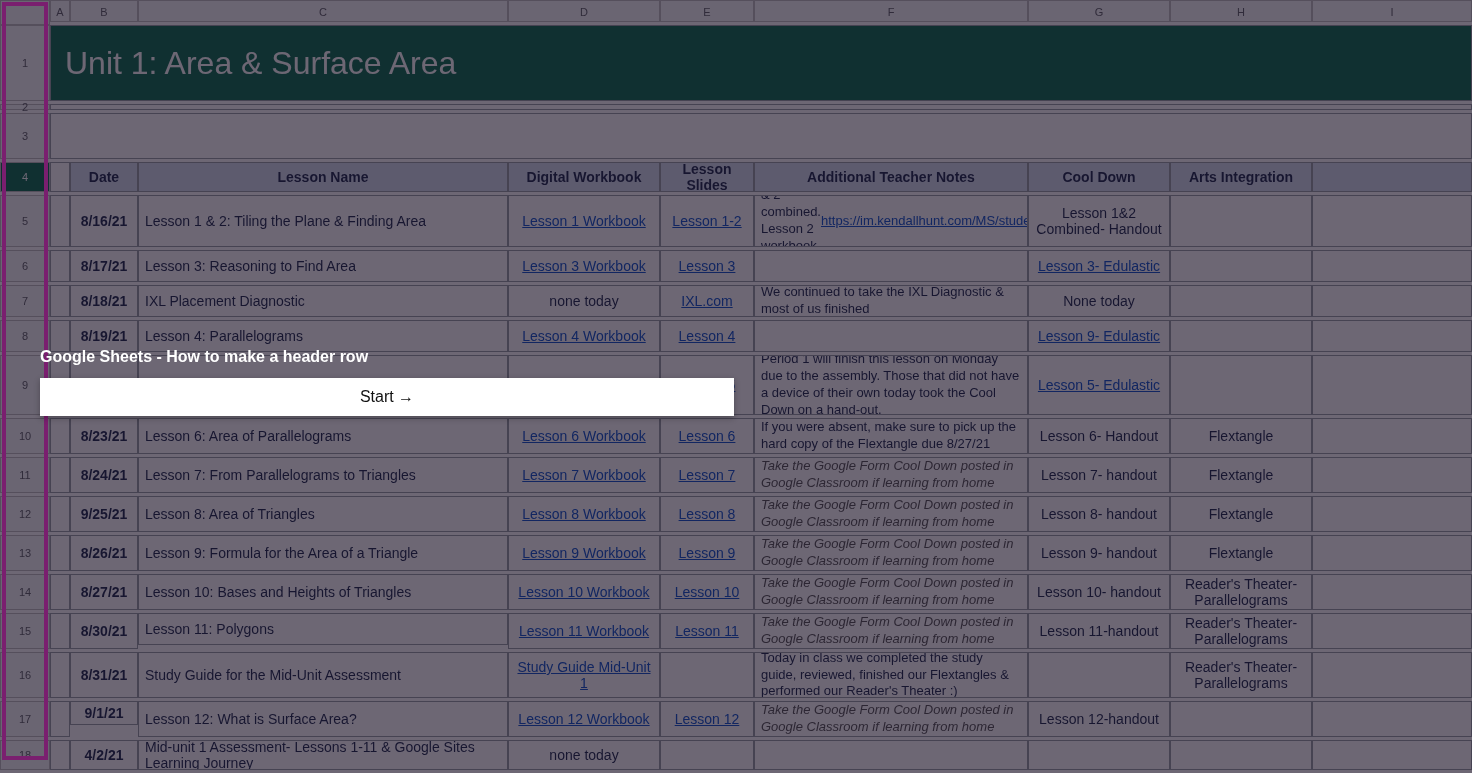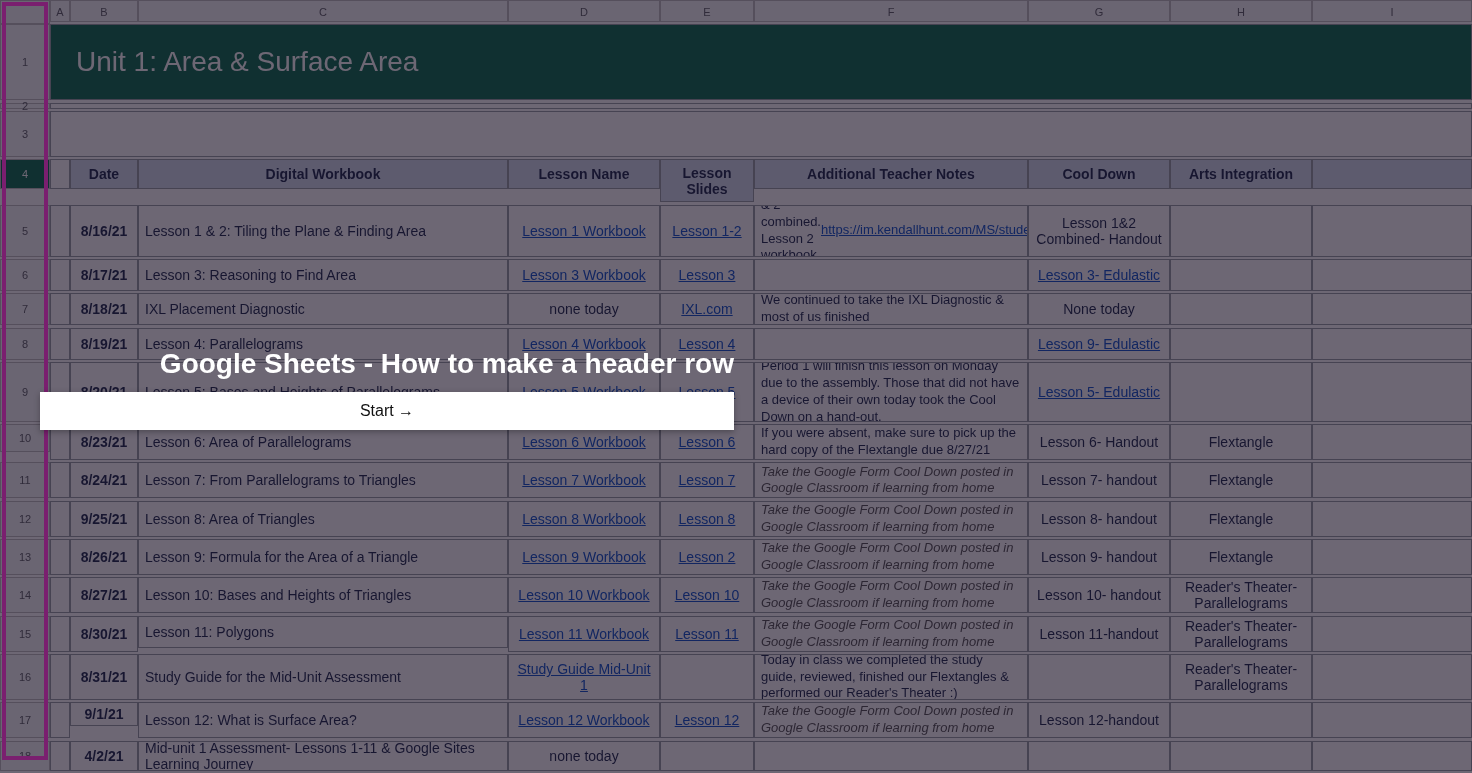--- a/index.html
+++ b/index.html
@@ -14,21 +14,21 @@
   color: #1e2b4d;
 }
 
 
 .col-head { background: #f8f9fa; border: 1px solid #c0c0c0; text-align: center; font-size: 11px; color: #5f6368; height: 22px; line-height: 22px; }
 .row-head { background: #f8f9fa; border: 1px solid #c0c0c0; text-align: center; font-size: 11px; color: #5f6368; display: flex; align-items: center; justify-content: center; }
 .row-head.active { background: #0b6e4f; color: #fff; }
 
 .corner { background: #f8f9fa; border: 1px solid #c0c0c0; }
 
-.title-band { grid-column: 2 / -1; background: #0b6e4f; color: #fff; display: flex; align-items: center; padding-left: 25px; font-size: 28px; font-weight: 400; border: 1px solid #9aa0a6; }
+.title-band { grid-column: 2 / -1; background: #0b6e4f; color: #fff; display: flex; align-items: center; padding-left: 14px; font-size: 32px; font-weight: 400; border: 1px solid #9aa0a6; }
 .empty-band { grid-column: 2 / -1; background: #fff; border: 1px solid #9aa0a6; }
 
 .hdr { background: #d6e0f0; border: 1px solid #9aa0a6; font-weight: bold; font-size: 14px; color: #1e2b4d; display: flex; align-items: center; justify-content: center; text-align: center; padding: 2px 4px; }
 
 .cell { border: 1px solid #9aa0a6; padding: 4px 6px; display: flex; align-items: center; font-size: 14px; color: #1e2b4d; background: #fff; overflow: hidden; }
 .cell.center { justify-content: center; text-align: center; }
 .cell.bold { font-weight: bold; }
 .cell.link { color: #1155cc; text-decoration: underline; justify-content: center; text-align: center; cursor: pointer; }
 .cell.italic { font-style: italic; color: #555; }
 .cell.notes { font-size: 13px; line-height: 1.3; }
@@ -46,21 +46,21 @@
   width: 46px; height: 758px;
   border: 4px solid #7a1f6f;
   pointer-events: none;
 }
 .tutorial-box {
   position: absolute;
   left: 40px; top: 340px;
   width: 694px;
   color: #fff;
 }
-.tutorial-title { font-size: 28px; font-weight: bold; padding: 8px 0 12px 0; text-align: right; }
+.tutorial-title { font-size: 16px; font-weight: bold; padding: 8px 0 12px 0; }
 .tutorial-btn {
   background: #fff; color: #111; height: 38px;
   display: flex; align-items: center; justify-content: center;
   font-size: 16px; cursor: pointer;
   box-shadow: 0 2px 6px rgba(0,0,0,.3);
 }
 
 .notes a { color: #1155cc; text-decoration: underline; }
 </style>
 </head>
@@ -79,23 +79,23 @@
     <div class="col-head">I</div>
     <div class="row-head" style="height:76px">1</div>
     <div class="title-band" style="height:76px">Unit 1: Area &amp; Surface Area</div>
     <div class="row-head" style="height:6px">2</div>
     <div class="empty-band" style="height:6px;grid-column:2/-1"></div>
     <div class="row-head" style="height:46px">3</div>
     <div class="empty-band" style="height:46px;grid-column:2/-1"></div>
     <div class="row-head active" style="height:30px">4</div>
     <div class="spacer-col" style="height:30px"></div>
     <div class="hdr" style="height:30px">Date</div>
+    <div class="hdr" style="height:30px">Lesson Name</div>
     <div class="hdr" style="height:30px">Digital Workbook</div>
-    <div class="hdr" style="height:30px">Lesson Name</div>
-    <div class="hdr" style="height:43px">Lesson Slides</div>
+    <div class="hdr" style="height:30px">Lesson Slides</div>
     <div class="hdr" style="height:30px">Additional Teacher Notes</div>
     <div class="hdr" style="height:30px">Cool Down</div>
     <div class="hdr" style="height:30px">Arts Integration</div>
     <div class="hdr" style="height:30px"></div>
     <div class="row-head" style="height:52px">5</div>
     <div class="spacer-col" style="height:52px"></div>
     <div class="cell center bold" style="height:52px">8/16/21</div>
     <div class="cell" style="height:52px">Lesson 1 &amp; 2: Tiling the Plane &amp; Finding Area</div>
     <div class="cell link" style="height:52px">Lesson 1 Workbook</div>
     <div class="cell link" style="height:52px">Lesson 1-2</div>
@@ -136,21 +136,21 @@
     <div class="row-head" style="height:60px">9</div>
     <div class="spacer-col" style="height:60px"></div>
     <div class="cell center bold" style="height:60px">8/20/21</div>
     <div class="cell" style="height:60px">Lesson 5: Bases and Heights of Parallelograms</div>
     <div class="cell link" style="height:60px">Lesson 5 Workbook</div>
     <div class="cell link" style="height:60px">Lesson 5</div>
     <div class="cell notes" style="height:60px">Period 1 will finish this lesson on Monday due to the assembly. Those that did not have a device of their own today took the Cool Down on a hand-out.</div>
     <div class="cell center link" style="height:60px">Lesson 5- Edulastic</div>
     <div class="cell center" style="height:60px"></div>
     <div class="cell" style="height:60px"></div>
-    <div class="row-head" style="height:28px">10</div>
+    <div class="row-head" style="height:36px">10</div>
     <div class="spacer-col" style="height:36px"></div>
     <div class="cell center bold" style="height:36px">8/23/21</div>
     <div class="cell" style="height:36px">Lesson 6: Area of Parallelograms</div>
     <div class="cell link" style="height:36px">Lesson 6 Workbook</div>
     <div class="cell link" style="height:36px">Lesson 6</div>
     <div class="cell notes" style="height:36px">If you were absent, make sure to pick up the hard copy of the Flextangle due 8/27/21</div>
     <div class="cell center" style="height:36px">Lesson 6- Handout</div>
     <div class="cell center" style="height:36px">Flextangle</div>
     <div class="cell" style="height:36px"></div>
     <div class="row-head" style="height:36px">11</div>
@@ -171,21 +171,21 @@
     <div class="cell link" style="height:36px">Lesson 8</div>
     <div class="cell notes italic" style="height:36px">Take the Google Form Cool Down posted in Google Classroom if learning from home</div>
     <div class="cell center" style="height:36px">Lesson 8- handout</div>
     <div class="cell center" style="height:36px">Flextangle</div>
     <div class="cell" style="height:36px"></div>
     <div class="row-head" style="height:36px">13</div>
     <div class="spacer-col" style="height:36px"></div>
     <div class="cell center bold" style="height:36px">8/26/21</div>
     <div class="cell" style="height:36px">Lesson 9: Formula for the Area of a Triangle</div>
     <div class="cell link" style="height:36px">Lesson 9 Workbook</div>
-    <div class="cell link" style="height:36px">Lesson 2</div>
+    <div class="cell link" style="height:36px">Lesson 9</div>
     <div class="cell notes italic" style="height:36px">Take the Google Form Cool Down posted in Google Classroom if learning from home</div>
     <div class="cell center" style="height:36px">Lesson 9- handout</div>
     <div class="cell center" style="height:36px">Flextangle</div>
     <div class="cell" style="height:36px"></div>
     <div class="row-head" style="height:36px">14</div>
     <div class="spacer-col" style="height:36px"></div>
     <div class="cell center bold" style="height:36px">8/27/21</div>
     <div class="cell" style="height:36px">Lesson 10: Bases and Heights of Triangles</div>
     <div class="cell link" style="height:36px">Lesson 10 Workbook</div>
     <div class="cell link" style="height:36px">Lesson 10</div>

